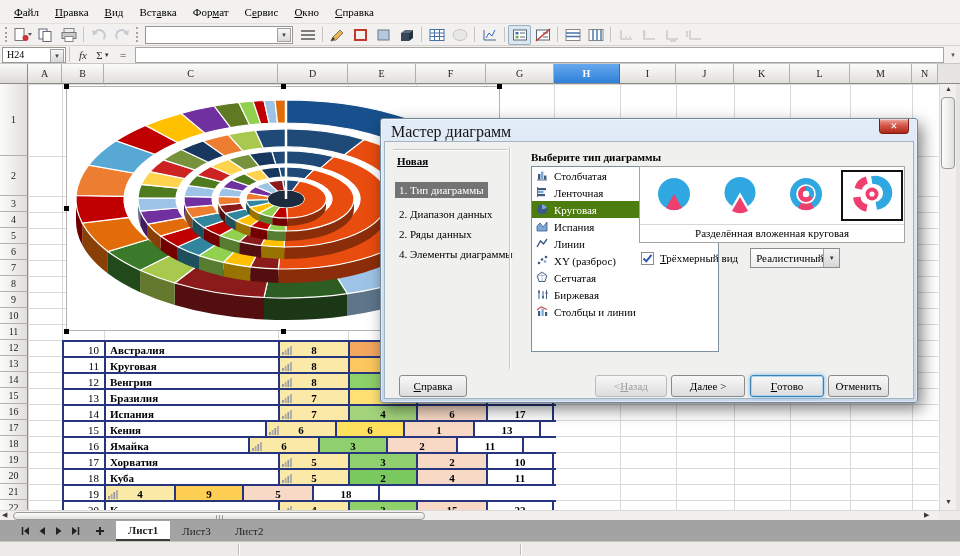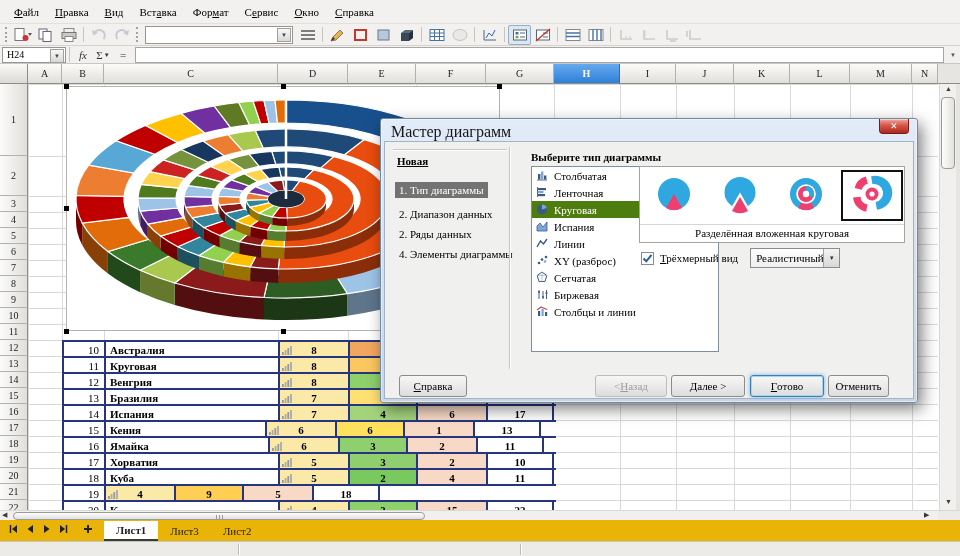--- a/index.html
+++ b/index.html
@@ -93,21 +93,21 @@
 .hscroll{position:absolute;left:0;top:510px;width:938px;height:10px;background:#f1f0ee;border-top:1px solid #dbd9d5}
 .hthumb{position:absolute;left:13px;top:1px;width:412px;height:8px;background:linear-gradient(#fdfdfd,#e1e1df);
   border:1px solid #9c9a96;border-radius:4px}
 .gripmark{position:absolute;left:50%;top:1.5px;width:1px;height:4px;background:#9c9a96;box-shadow:3px 0 #9c9a96,-3px 0 #9c9a96}
 .vscroll{position:absolute;left:939px;top:84px;width:17px;height:426px;background:#f1f0ee;border-left:1px solid #dbd9d5}
 .vthumb{position:absolute;left:1px;top:13px;width:14px;height:72px;background:linear-gradient(90deg,#fdfdfd,#e1e1df);
   border:1px solid #9c9a96;border-radius:4px}
 .sarr{position:absolute;font-size:7px;color:#3a3a3a;line-height:1}
 .rfill{position:absolute;left:956px;top:84px;width:4px;height:426px;background:#e7e5e1}
 .brfill{position:absolute;left:938px;top:510px;width:22px;height:10px;background:#edebe8;border-top:1px solid #dbd9d5}
-.tabbar{position:absolute;left:0;top:520px;width:960px;height:21px;background:#eab308;display:flex;align-items:flex-start;padding-left:4px}
+.tabbar{position:absolute;left:0;top:520px;width:960px;height:21px;background:#a3a3a3;display:flex;align-items:center;padding-left:16px}
 .navbtn{width:17px;height:17px;display:flex;align-items:center;justify-content:center}
 .addbtn{width:20px;height:17px;display:flex;align-items:center;justify-content:center;margin:0 6px}
 .tab{padding:2px 12px;height:20px;display:flex;align-items:center;color:#222;margin-top:1px}
 .tab.active{background:#fff;border-bottom:2px solid #3a3a38;font-weight:bold}
 .statusbar{position:absolute;left:0;top:541px;width:960px;height:15px;background:#edebe8;border-top:1px solid #c6c4c0}
 .sdiv{position:absolute;top:2px;width:1px;height:11px;background:#bdbbb7;box-shadow:1px 0 0 #fff}
 u{text-decoration:underline}
 </style>
 </head>
 <body>
@@ -558,21 +558,21 @@
             <rect x="2.7" y="5" width="1.8" height="5" fill="#aaa"></rect>
             <rect x="5.4" y="3" width="1.8" height="7" fill="#999"></rect>
             <rect x="8.1" y="1" width="1.8" height="9" fill="#aaa"></rect>
           </svg>6</div>
         <div class="tc" style="width:68px;background:#ffe15e">6</div>
         <div class="tc" style="width:70px;background:#f7d9c5">1</div>
         <div class="tc last" style="width:68px">13</div>
       </div>
       <div class="trow" style="top:96px">
         <div class="tc num" style="width:42px">16</div>
-        <div class="tc name" style="width:164px">Ямайка</div>
+        <div class="tc name" style="width:144px">Ямайка</div>
         <div class="tc" style="width:70px;background:#fbe9a8"><svg class="dbars" width="11" height="10" viewBox="0 0 11 10">
             <rect x="0" y="7" width="1.8" height="3" fill="#999"></rect>
             <rect x="2.7" y="5" width="1.8" height="5" fill="#aaa"></rect>
             <rect x="5.4" y="3" width="1.8" height="7" fill="#999"></rect>
             <rect x="8.1" y="1" width="1.8" height="9" fill="#aaa"></rect>
           </svg>6</div>
         <div class="tc" style="width:68px;background:#90cf6e">3</div>
         <div class="tc" style="width:70px;background:#f7d9c5">2</div>
         <div class="tc last" style="width:68px">11</div>
       </div>

